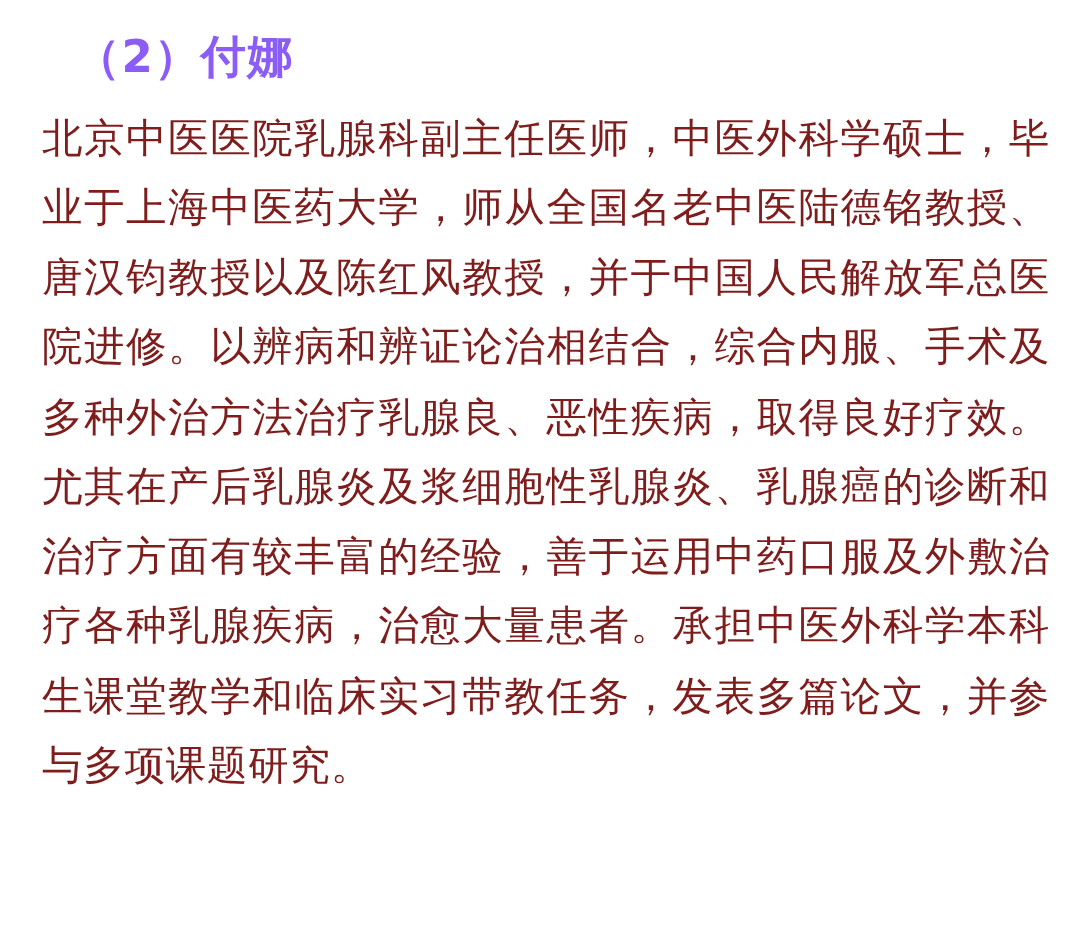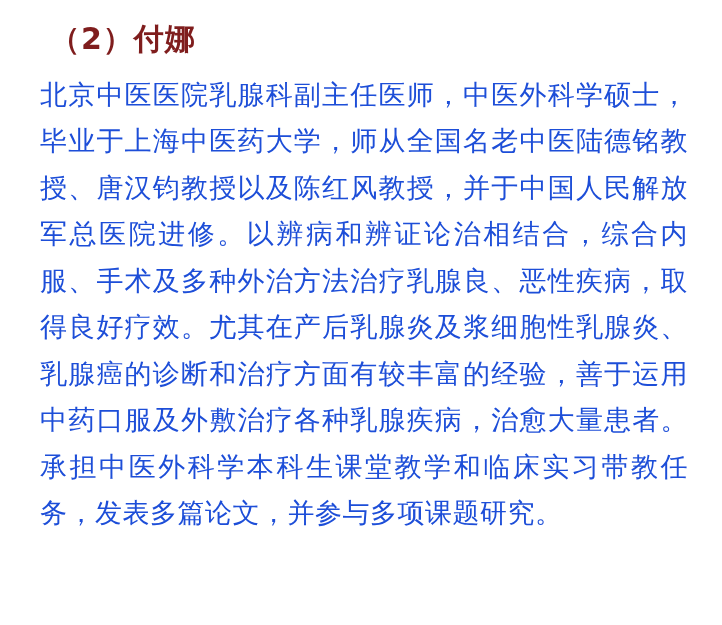--- a/index.html
+++ b/index.html
@@ -17,34 +17,34 @@
     width: 722px;
     height: 625px;
     box-sizing: border-box;
     padding: 18px 22px 0 28px;
     background: #ffffff;
     position: relative;
   }
   .heading {
     font-size: 30px;
     font-weight: bold;
-    color: #7f1d1d;
+    color: #8b5cf6;
     letter-spacing: 1px;
     line-height: 1.4;
     margin: 0 0 10px 22px;
     white-space: nowrap;
   }
   .body-text {
     font-size: 27px;
-    color: #1d4ed8;
+    color: #7f1d1d;
     line-height: 1.72;
     letter-spacing: 0.5px;
     text-align: justify;
     text-justify: inter-ideograph;
-    margin: 12px;
+    margin: 0;
     word-break: break-all;
   }
 </style>
 </head>
 <body>
 
 <div class="page">
   <h1 class="heading">（2）付娜</h1>
   <p class="body-text">北京中医医院乳腺科副主任医师，中医外科学硕士，毕业于上海中医药大学，师从全国名老中医陆德铭教授、唐汉钧教授以及陈红风教授，并于中国人民解放军总医院进修。以辨病和辨证论治相结合，综合内服、手术及多种外治方法治疗乳腺良、恶性疾病，取得良好疗效。尤其在产后乳腺炎及浆细胞性乳腺炎、乳腺癌的诊断和治疗方面有较丰富的经验，善于运用中药口服及外敷治疗各种乳腺疾病，治愈大量患者。承担中医外科学本科生课堂教学和临床实习带教任务，发表多篇论文，并参与多项课题研究。</p>
 </div>

